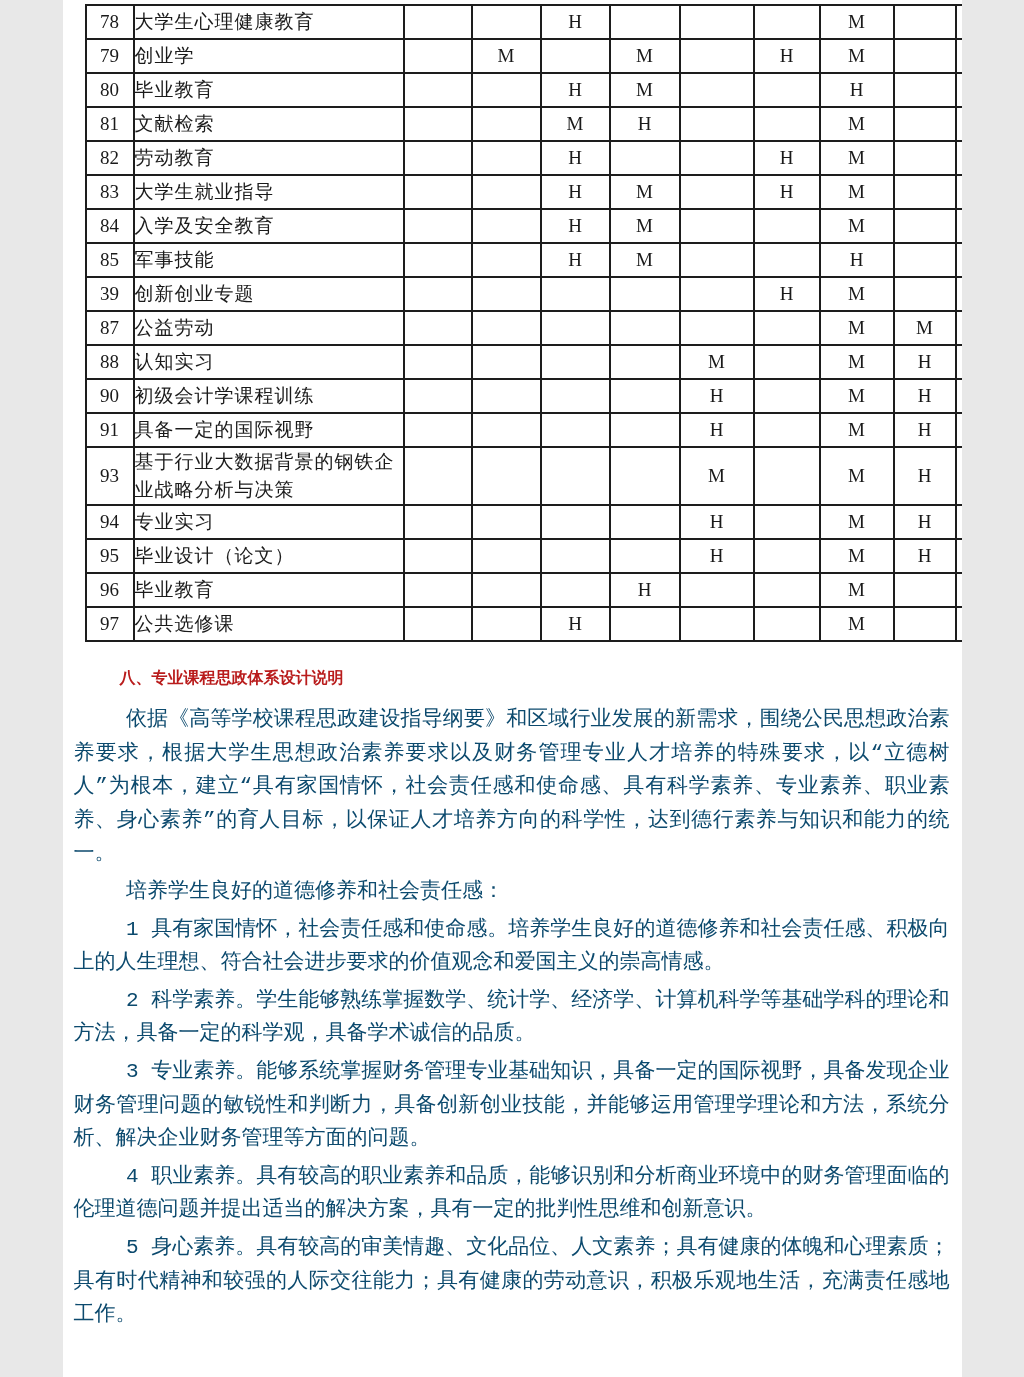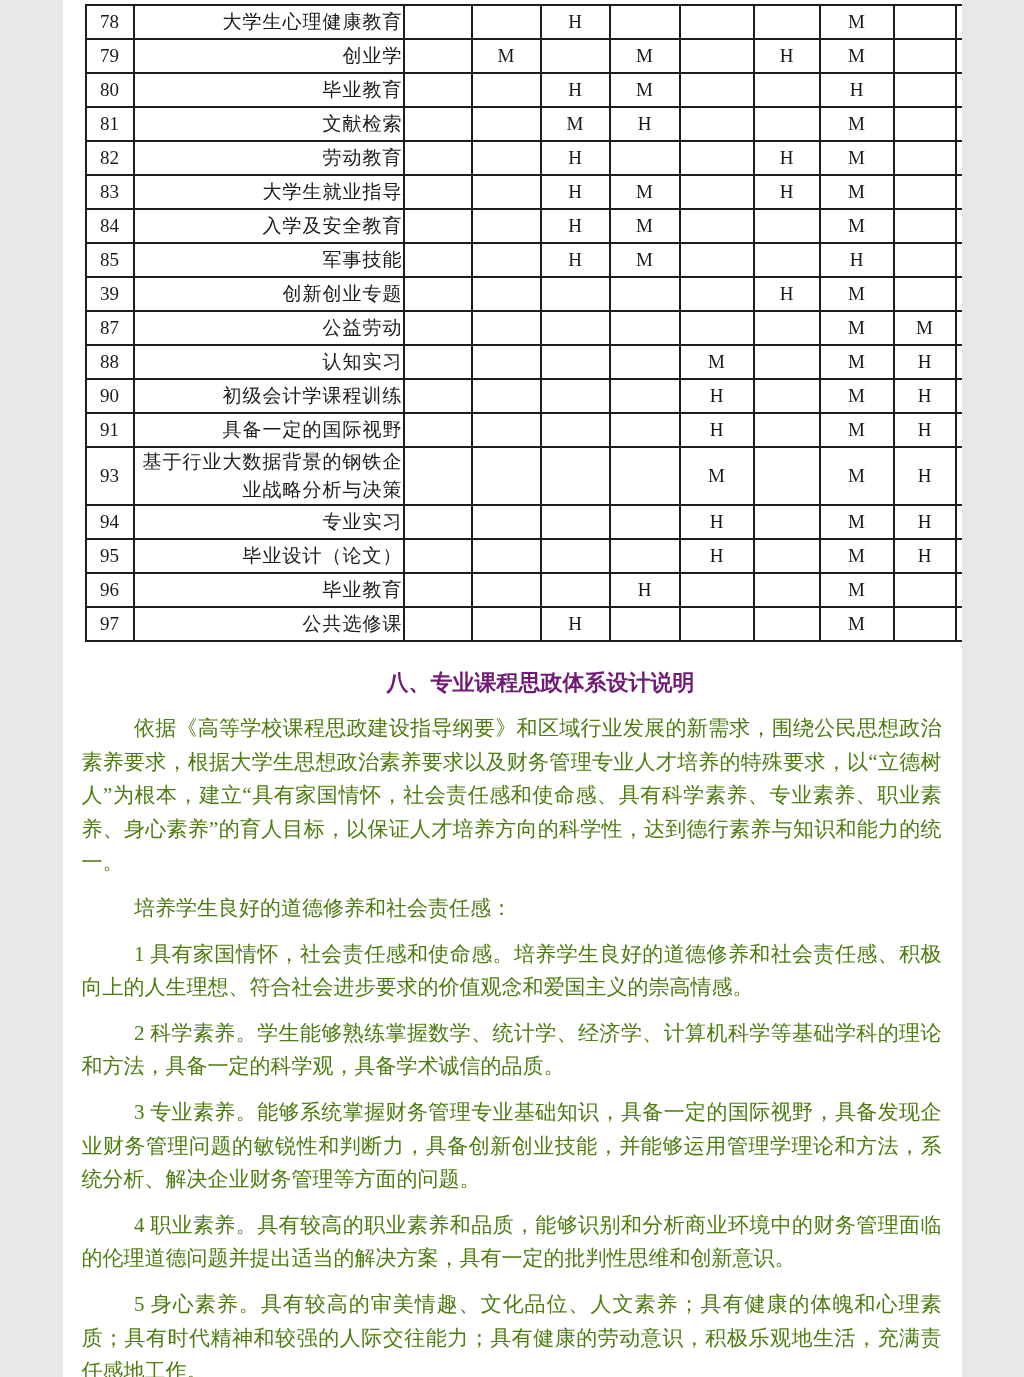--- a/index.html
+++ b/index.html
@@ -20,38 +20,38 @@
   }
   table.matrix td {
     border:2px solid #1d1d1d;
     height:32px;
     padding:0;
     font-size:19px;
     vertical-align:middle;
     overflow:hidden;
   }
   td.num   { text-align:center; }
-  td.course{ text-align:right; padding:2px 6px 2px 11px; line-height:28px; letter-spacing:1px; }
+  td.course{ text-align:left; padding:2px 6px 2px 11px; line-height:28px; letter-spacing:1px; }
   td.mark  { text-align:center; font-family:"Liberation Serif","DejaVu Serif",serif; }
   .section-heading {
     margin:26px 0 0 57px;
     font-family:"Liberation Sans","DejaVu Sans",sans-serif;
     font-weight:bold;
-    font-size:22px;
-    color:#701a75;
-    text-align:center;
+    font-size:16px;
+    color:#b91c1c;
   }
   .section-body { margin:14px 8px 0 7px; }
   .section-body p {
-    margin:12px;
+    margin:4px;
     font-size:21px;
     line-height:33.6px;
     text-indent:2.5em;
     text-align:justify;
-    color:#4d7c0f;
+    color:#0c4a6e;
+    font-family:Liberation Mono, monospace;
   }
 </style>
 </head>
 <body>
 
 <div class="page">
 
   <table class="matrix">
     <colgroup>
       <col style="width:48px">

